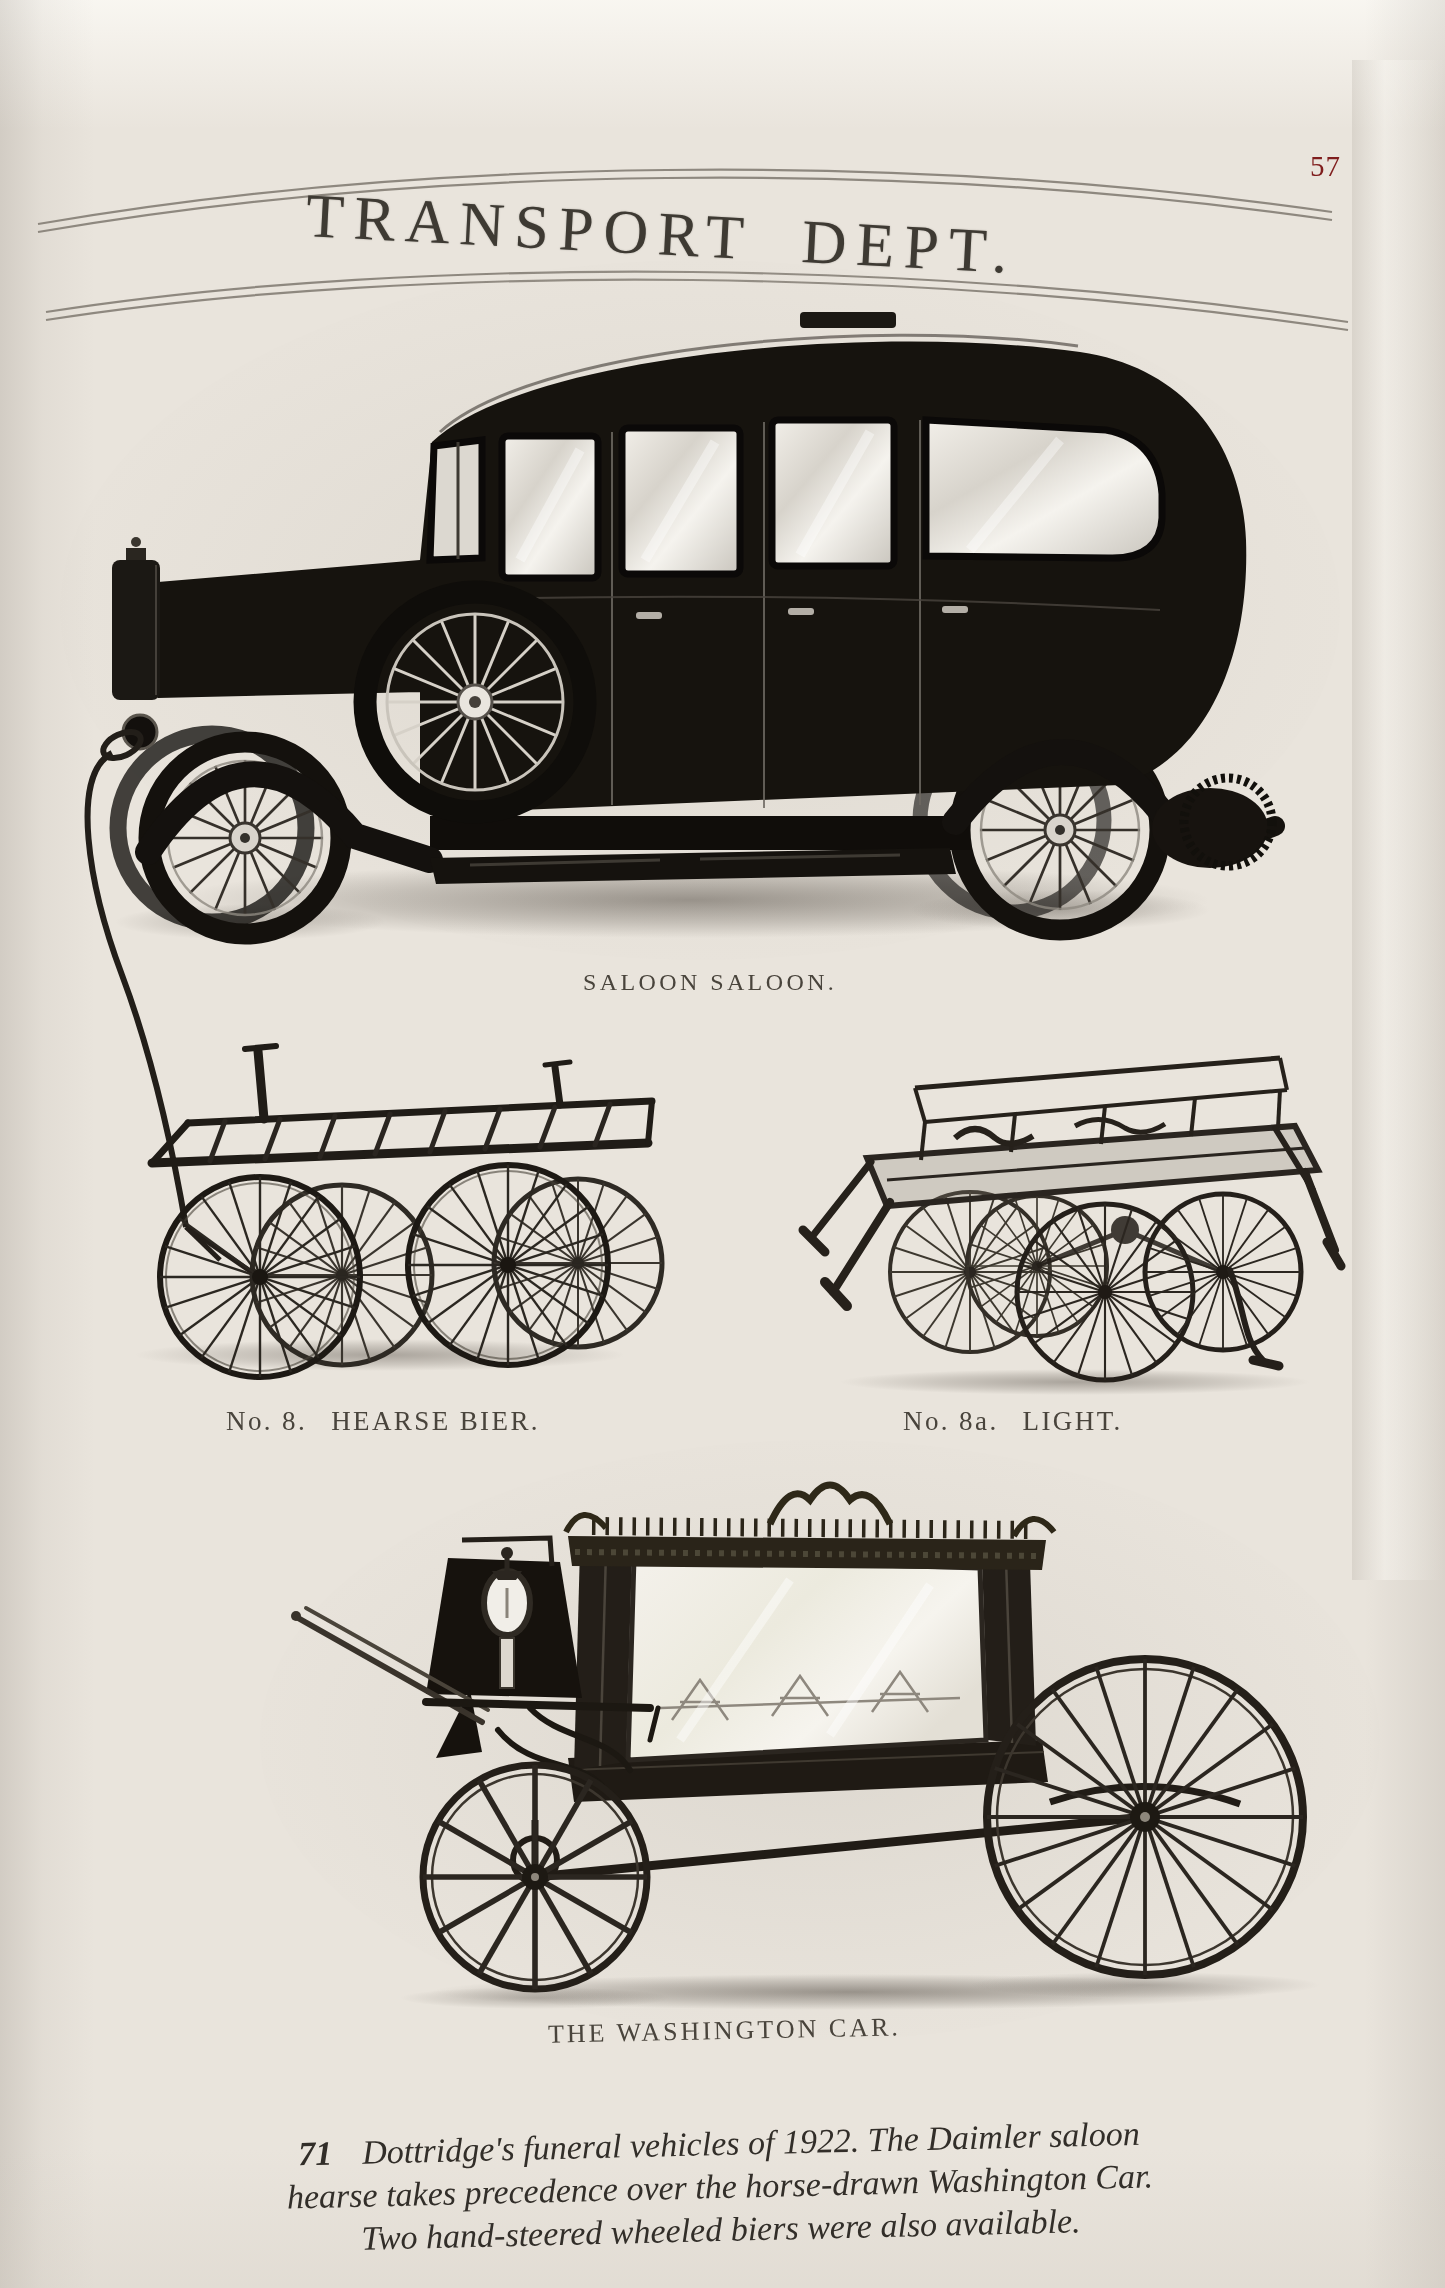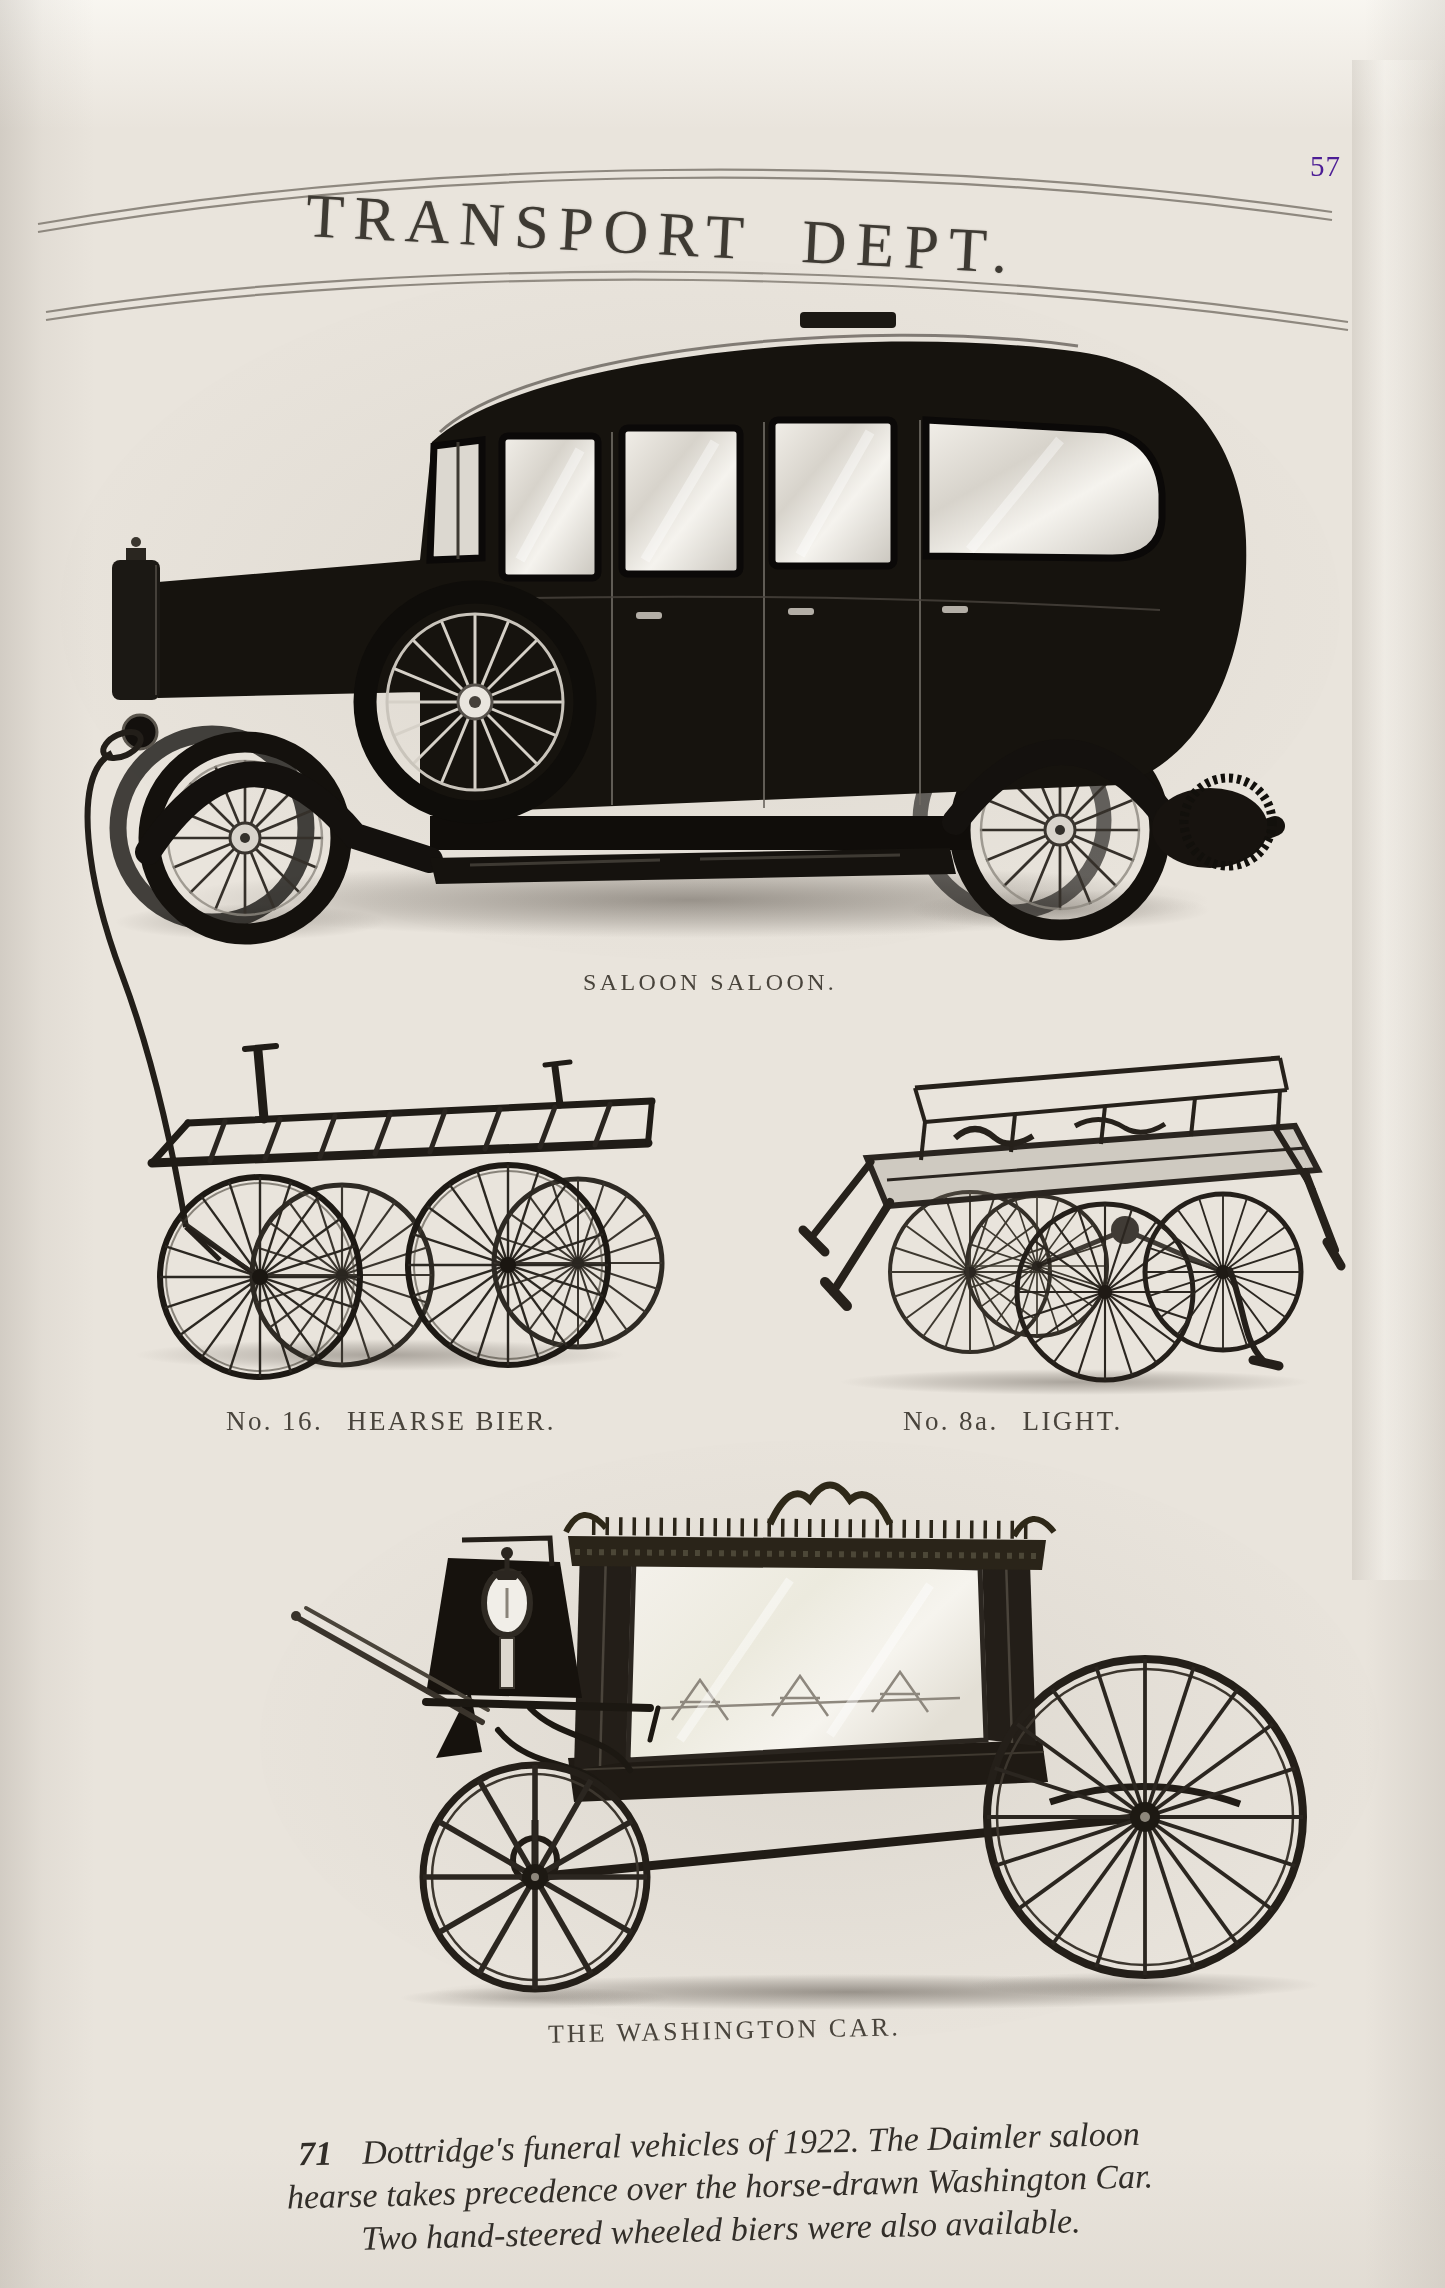--- a/index.html
+++ b/index.html
@@ -11,21 +11,21 @@
       background:linear-gradient(to bottom, rgba(250,248,243,.9), rgba(250,248,243,0));}
   .shade.gutter{left:0;top:0;width:95px;height:2288px;
       background:linear-gradient(to right, rgba(90,80,70,.16), rgba(90,80,70,.05) 45%, rgba(0,0,0,0));}
   .shade.rightedge{right:0;top:0;width:80px;height:2288px;
       background:linear-gradient(to left, rgba(100,92,82,.12), rgba(0,0,0,0));}
   .shade.pageedge{left:1352px;top:60px;width:93px;height:1520px;
       background:linear-gradient(to right, rgba(120,112,100,.14), rgba(250,248,243,.45) 35%, rgba(250,248,243,0));}
   .shade.bottomwarm{left:0;bottom:0;width:1445px;height:140px;
       background:linear-gradient(to top, rgba(205,198,188,.25), rgba(0,0,0,0));}
 
-  .pagenum{position:absolute;left:1310px;top:150px;font-size:29px;color:#4c1d95;letter-spacing:1px;}
+  .pagenum{position:absolute;left:1310px;top:150px;font-size:29px;color:#7f1d1d;letter-spacing:1px;}
   .title{position:absolute;left:308px;top:180px;width:800px;font-size:62px;letter-spacing:10px;
          word-spacing:24px;transform:rotate(3deg);transform-origin:left top;color:#3e3a33;
          text-shadow:0 0 1.5px rgba(60,55,48,.45);white-space:nowrap;}
   .rules{position:absolute;left:0;top:0;}
 
   .figcap{position:absolute;white-space:nowrap;color:#49443c;}
   .cap-saloon{left:583px;top:969px;font-size:24px;letter-spacing:3.4px;}
   .cap-lightbier{left:226px;top:1406px;font-size:27px;letter-spacing:2.4px;}
   .cap-bier8a{left:903px;top:1406px;font-size:27px;letter-spacing:2.4px;}
   .cap-washington{left:548px;top:2016px;font-size:26px;letter-spacing:3px;transform:rotate(-1.2deg);}
@@ -277,21 +277,21 @@
       <circle cx="448" cy="550" r="100" fill="none" stroke="#1d1914" stroke-width="6"></circle>
       <circle cx="448" cy="550" r="94" fill="none" stroke="#474239" stroke-width="2" opacity="0.6"></circle>
       <g transform="translate(448,550)" color="#2b2721">
           <use href="#spokes20"></use>
         </g>
       <circle cx="448" cy="550" r="8" fill="#1a1611"></circle>
     </g>
   </svg>
 
   <div class="figcap cap-lightbier">
-    <span>No. 16.</span><span class="capgap">HEARSE BIER.</span>
+    <span>No. 8.</span><span class="capgap">HEARSE BIER.</span>
   </div>
 
   <svg style="left:775px;top:1030px" width="570" height="370" viewBox="0 0 570 370">
     <ellipse cx="300" cy="352" rx="235" ry="13" fill="url(#gsh)" opacity="0.8"></ellipse>
 
     <g>
       <circle cx="195" cy="242" r="80" fill="none" stroke="#332e27" stroke-width="4"></circle>
       <g transform="translate(195,242) scale(0.8)" color="#3d382f">
           <use href="#spokes20"></use>
         </g>

